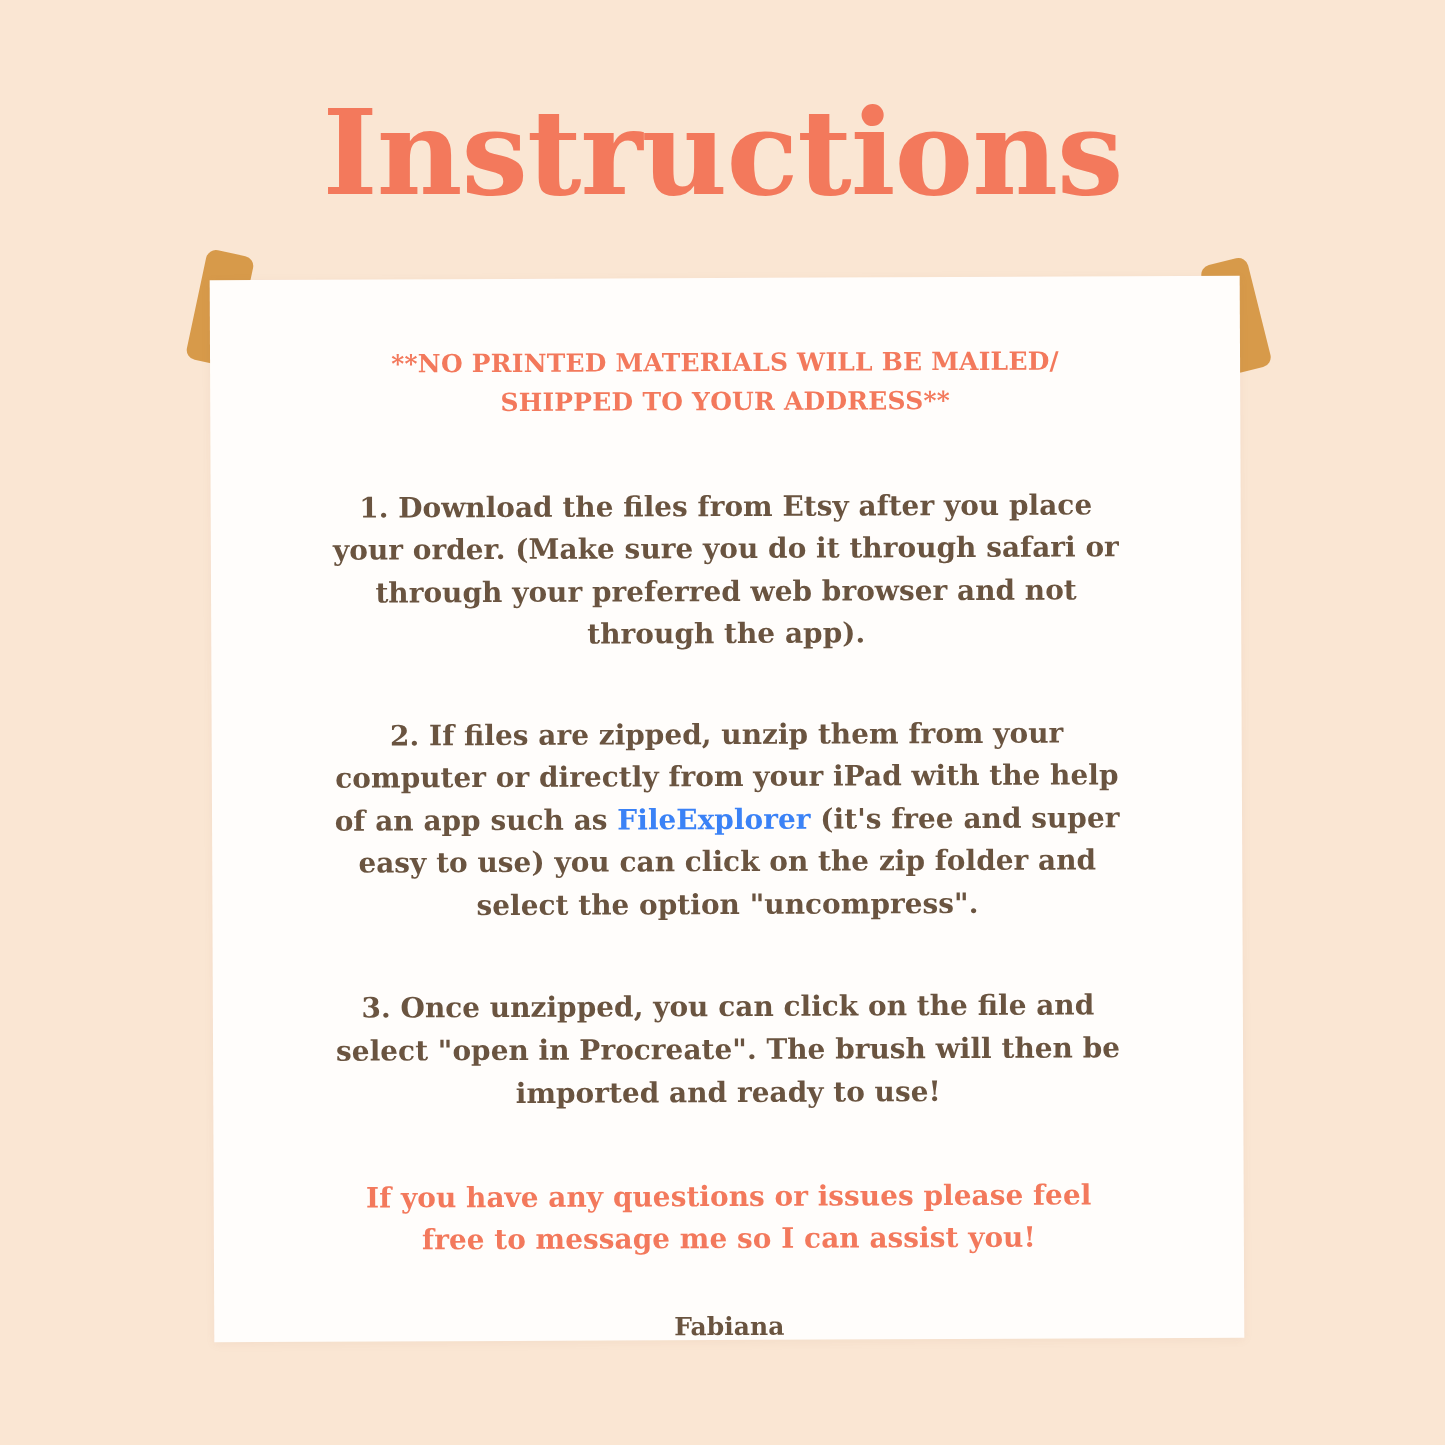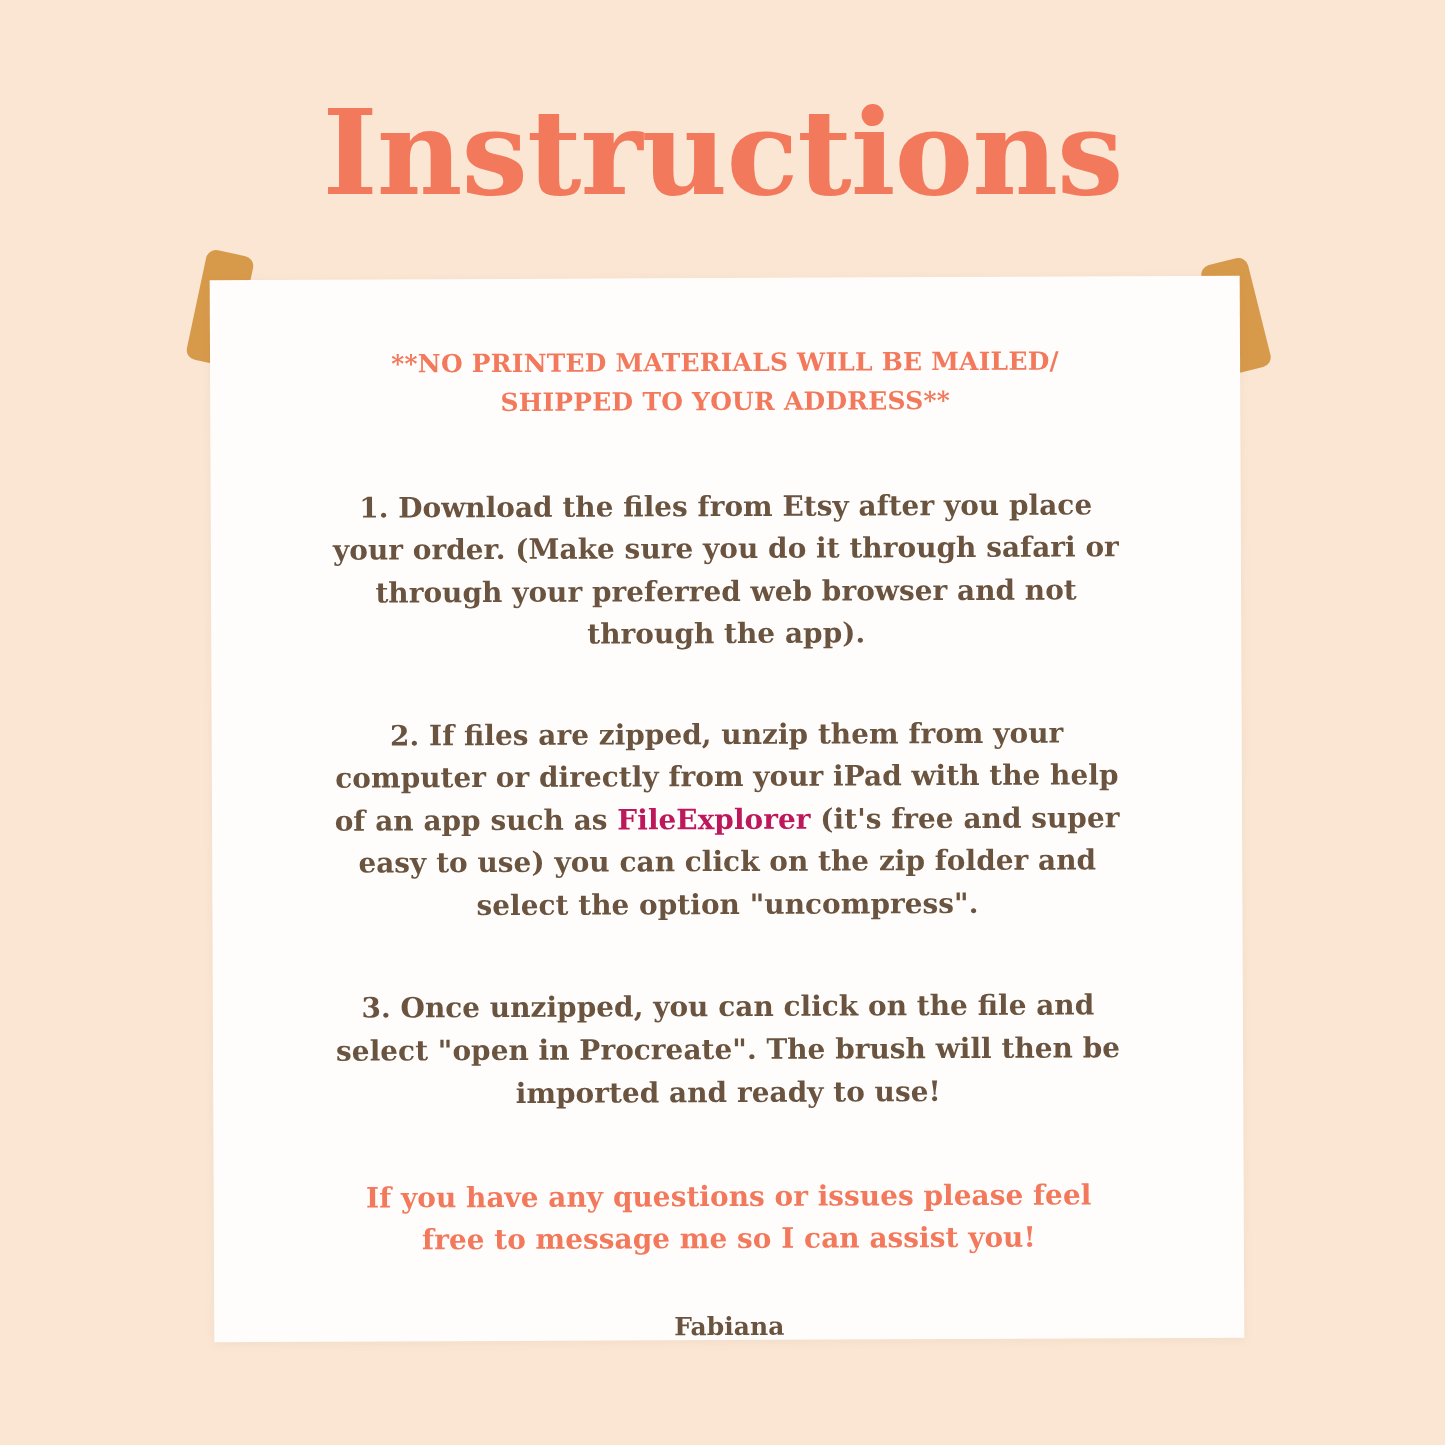--- a/index.html
+++ b/index.html
@@ -90,21 +90,21 @@
     text-align: center;
     color: #6a5440;
     font-family: "DejaVu Serif", serif;
     font-weight: 700;
     font-size: 28px;
     line-height: 1.52;
   }
   .para.step1 { margin-top: 64px; }
   .para.step2 { margin-top: 58px; }
   .para.step3 { margin-top: 60px; }
-  .para .hl { color: #be185d; }
+  .para .hl { color: #3b82f6; }
 
   .closing {
     margin: 62px auto 0 auto;
     width: 790px;
     text-align: center;
     color: #f3795c;
     font-family: "DejaVu Serif", serif;
     font-weight: 700;
     font-size: 28px;
     line-height: 1.5;

